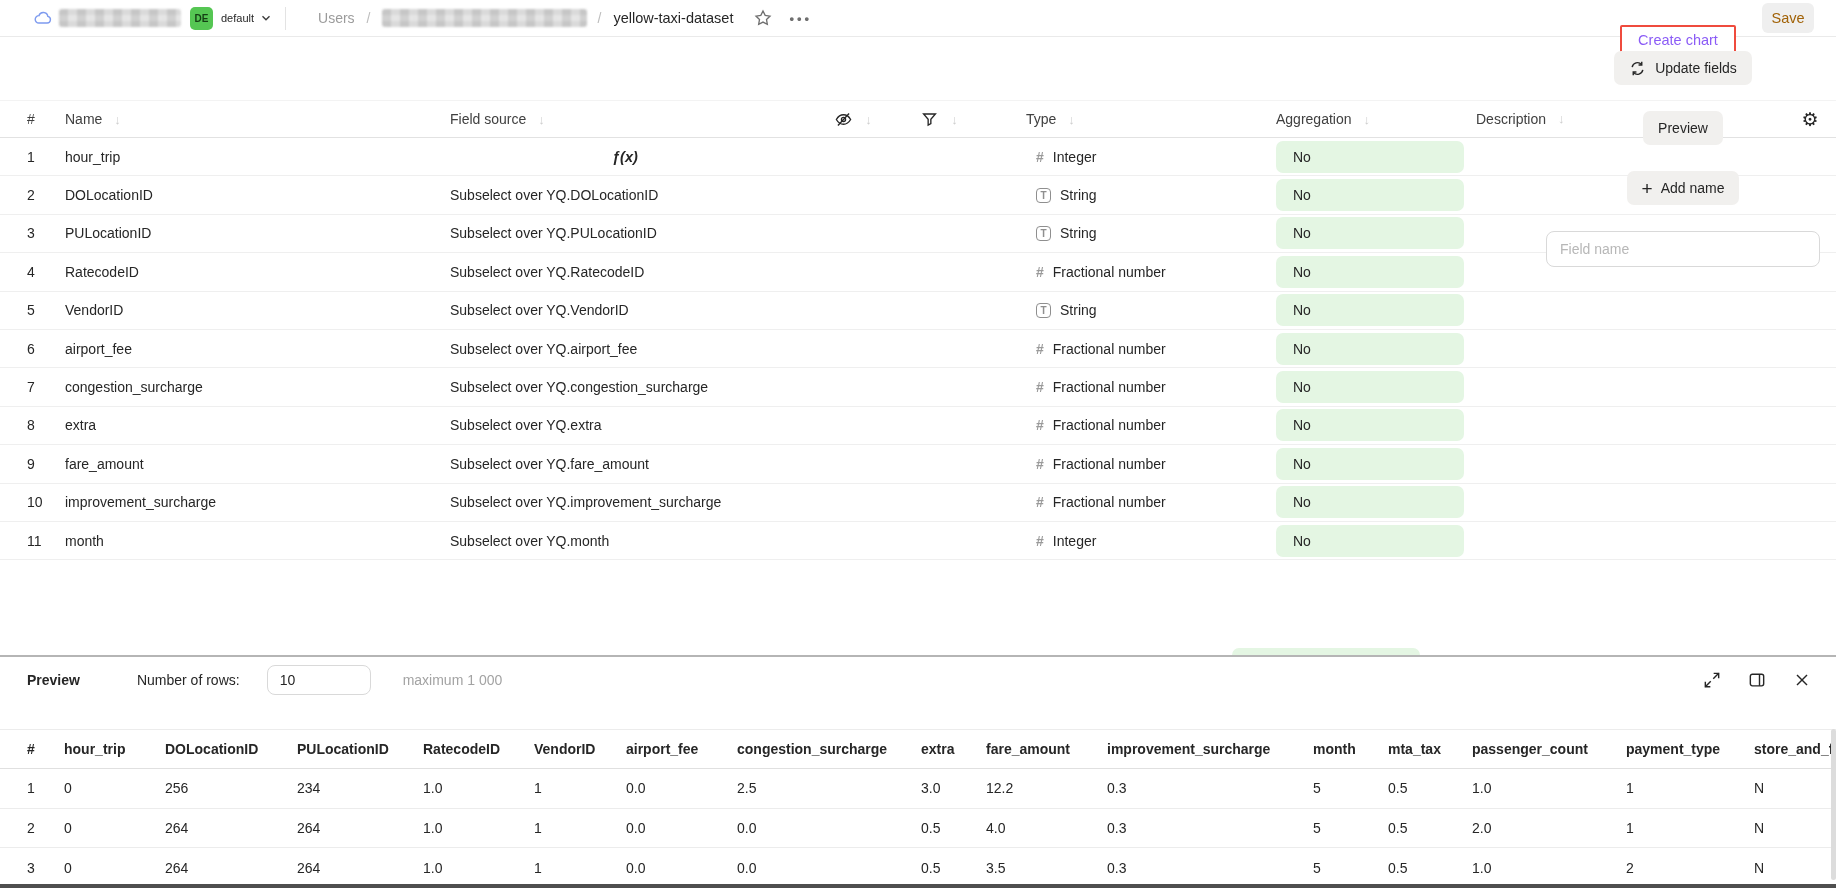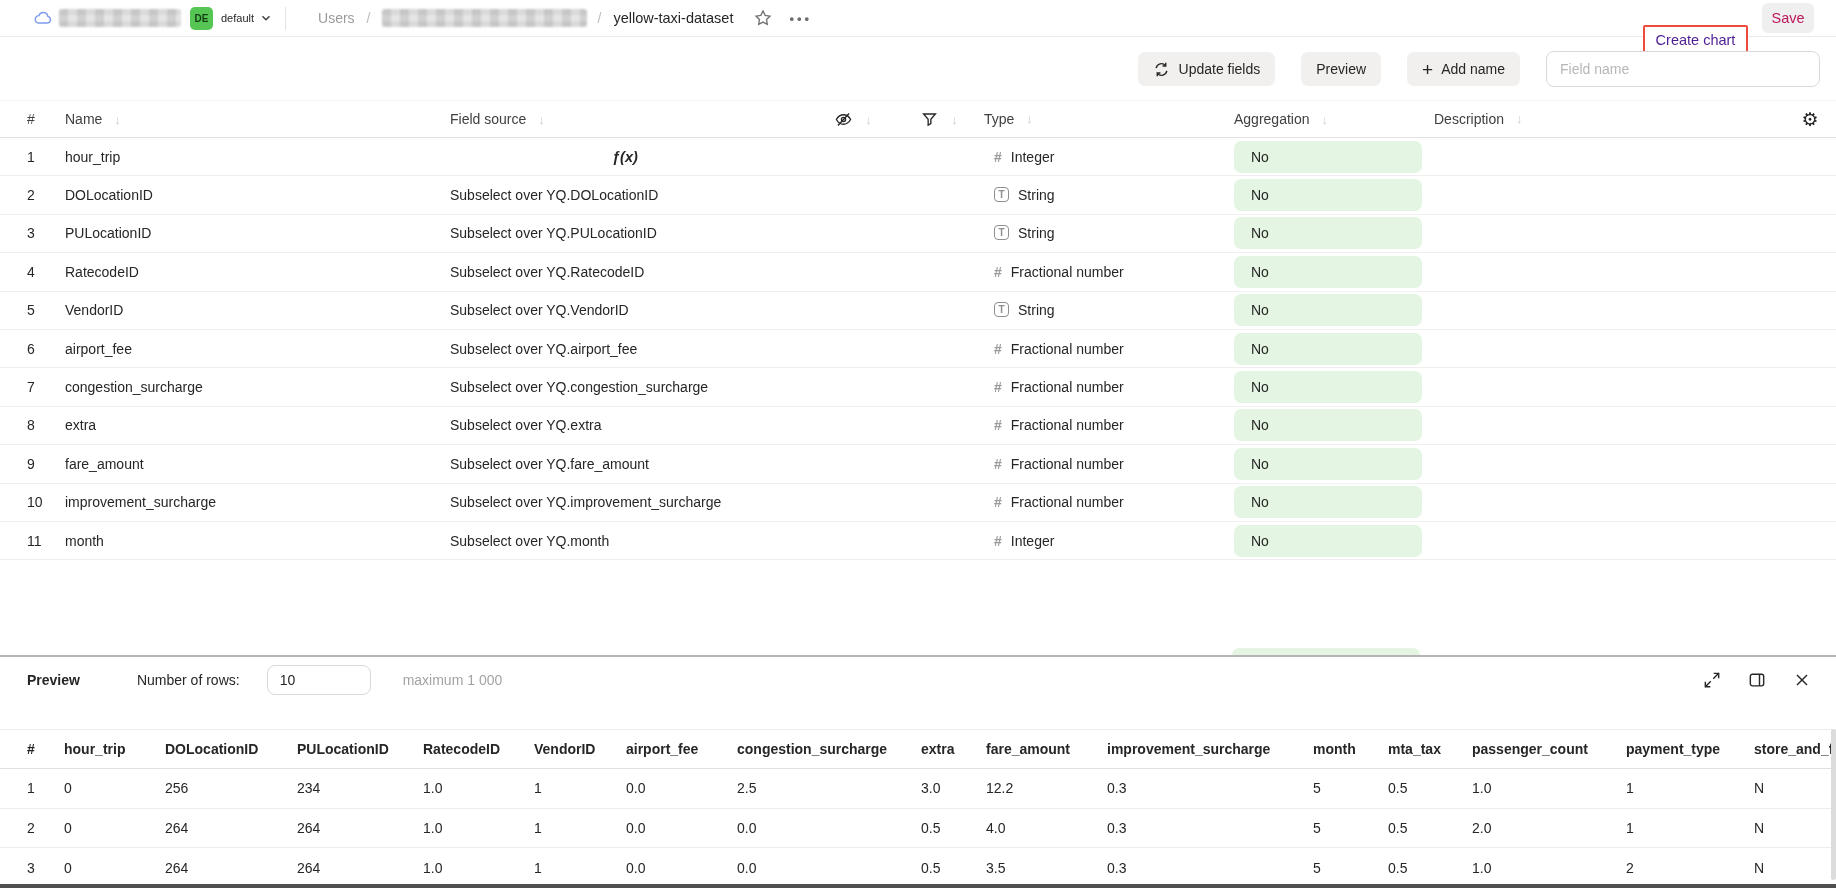--- a/index.html
+++ b/index.html
@@ -19,43 +19,43 @@
   .ws-name{margin-left:8px;font-size:11px;}
   .chev{margin-left:5px;width:14px;height:14px;color:#3c3c3c;}
   .vdiv{margin-left:12px;width:1px;height:23px;background:#e3e3e3;flex:none;}
   .bc-root{margin-left:32px;color:#9b9b9b;}
   .bc-sep{margin-left:12px;color:#bdbdbd;}
   .bc-sep2{margin-left:10px;color:#bdbdbd;}
   .bc-name{margin-left:12px;color:#262626;font-size:14.5px;}
   .star{margin-left:20px;width:20px;height:20px;color:#6f6f6f;}
   .dots{margin-left:16px;color:#6f6f6f;font-size:13px;letter-spacing:3px;font-weight:bold;}
   .topbar-right{margin-left:auto;display:flex;align-items:center;padding-right:22px;}
-  .create-btn{width:105px;height:30px;display:flex;align-items:center;justify-content:center;background:#fff;border:2px solid #ef4b3d;border-radius:2px;font-size:14.5px;color:#4c1d95;box-sizing:border-box;cursor:pointer;margin-top:44px;}
-  .save-btn{margin-left:14px;width:52px;height:30px;background:#efefef;border-radius:6px;color:#be185d;display:flex;align-items:center;justify-content:center;font-size:14.5px;}
+  .create-btn{width:116px;height:30px;display:flex;align-items:center;justify-content:center;background:#fff;border:2px solid #ef4b3d;border-radius:2px;font-size:14.5px;color:#8b5cf6;box-sizing:border-box;cursor:pointer;margin-top:44px;}
+  .save-btn{margin-left:26px;width:52px;height:30px;background:#efefef;border-radius:6px;color:#a16207;display:flex;align-items:center;justify-content:center;font-size:14.5px;}
 
   
   .toolbar{display:flex;align-items:flex-start;height:63px;box-sizing:border-box;}
   .seg{display:inline-flex;align-items:center;background:#f1f0ee;border-radius:9px;padding:3px;height:34px;box-sizing:border-box;margin:15px 0 0 24px;}
   .seg-item{padding:0 15px;height:28px;display:flex;align-items:center;border-radius:6px;color:#343434;cursor:pointer;}
   .seg-item.active{background:#fff;box-shadow:0 1px 3px rgba(0,0,0,.08);}
-  .toolbar-right{margin-left:auto;display:flex;align-items:center;margin-right:16px;margin-top:14px;gap:26px;}
+  .toolbar-right{margin-left:auto;display:flex;align-items:center;margin-right:16px;margin-top:14px;gap:26px;flex-direction:column;}
   .btn{display:inline-flex;align-items:center;gap:9px;padding:0 15px;height:34px;background:#f1f0ee;border-radius:7px;color:#262626;cursor:pointer;}
   .btn .plus{font-size:19px;line-height:1;margin-right:-1px;}
   .refresh-ic{width:17px;height:17px;color:#262626;}
   .fname-input{width:274px;height:36px;border:1px solid #d9d9d9;border-radius:8px;padding:0 13px;font-size:14px;color:#262626;box-sizing:border-box;font-family:inherit;outline:none;}
   .fname-input::placeholder{color:#b7b7b7;}
 
   
   .ftha{display:flex;align-items:center;height:38px;border-top:1px solid #f3f3f3;border-bottom:1px solid #e2e2e2;padding-left:27px;padding-right:8px;box-sizing:border-box;color:#404040;}
   .frow{display:flex;align-items:center;height:38.4px;border-bottom:1px solid #efefef;padding-left:27px;padding-right:8px;box-sizing:border-box;}
   .col-num{width:38px;flex:none;}
   .col-name{width:385px;flex:none;}
   .col-source{width:360px;flex:none;}
   .col-eye,.col-funnel{width:86px;flex:none;display:flex;align-items:center;justify-content:center;}
-  .col-type{width:250px;flex:none;display:flex;align-items:flex-start;padding-left:2px;box-sizing:border-box;}
+  .col-type{width:250px;flex:none;display:flex;align-items:center;padding-left:2px;box-sizing:border-box;margin-left:42px;}
   .col-agg{width:202px;flex:none;display:flex;align-items:center;padding-left:2px;box-sizing:border-box;}
   .col-desc{flex:1;display:flex;align-items:flex-start;}
   .col-gear{width:36px;flex:none;display:flex;align-items:center;justify-content:center;}
   .sort{color:#cdcdcd;margin-left:12px;font-size:13px;}
   .hdr-ic{width:19px;height:19px;color:#262626;}
   .gear-g{font-size:19px;color:#262626;cursor:pointer;line-height:1;}
   .t-ico{margin-left:10px;flex:none;}
   .t-num{color:#9a9a9a;font-weight:bold;font-size:14px;}
   .t-str{width:15px;height:15px;border:1.4px solid #8f8f8f;border-radius:4px;color:#8f8f8f;font-size:10px;font-weight:bold;display:flex;align-items:center;justify-content:center;box-sizing:border-box;}
   .t-label{margin-left:9px;}

